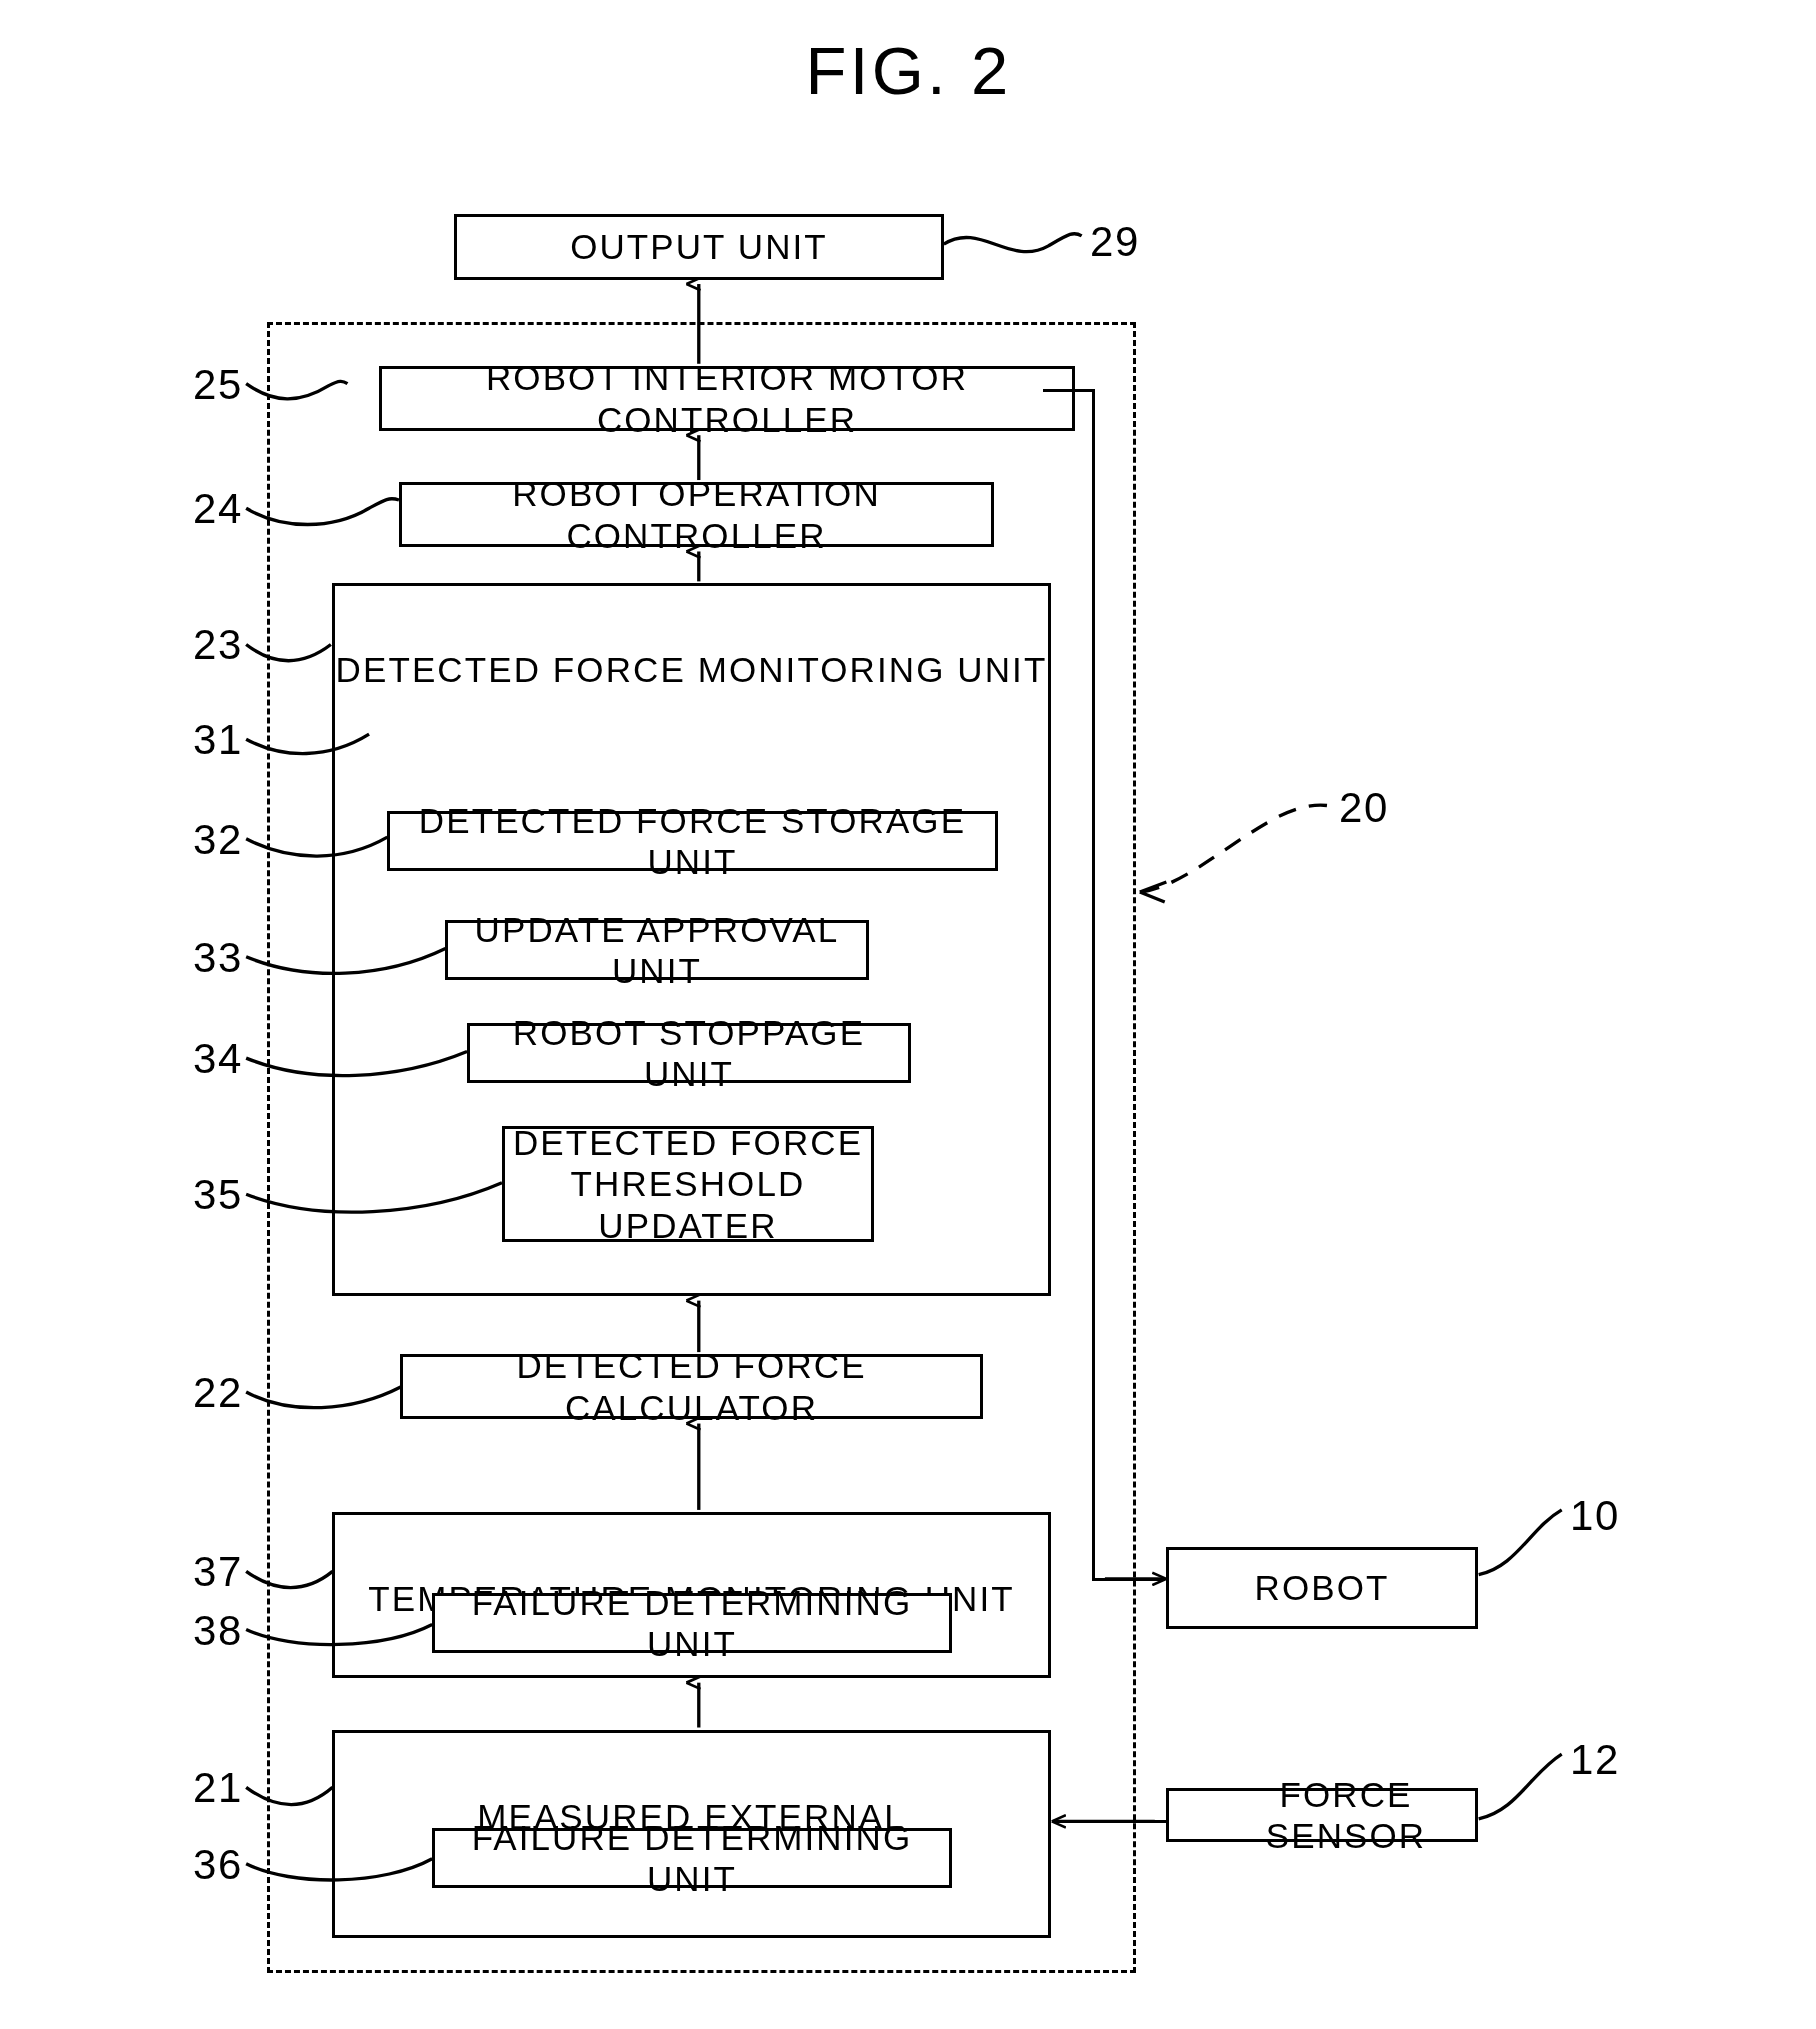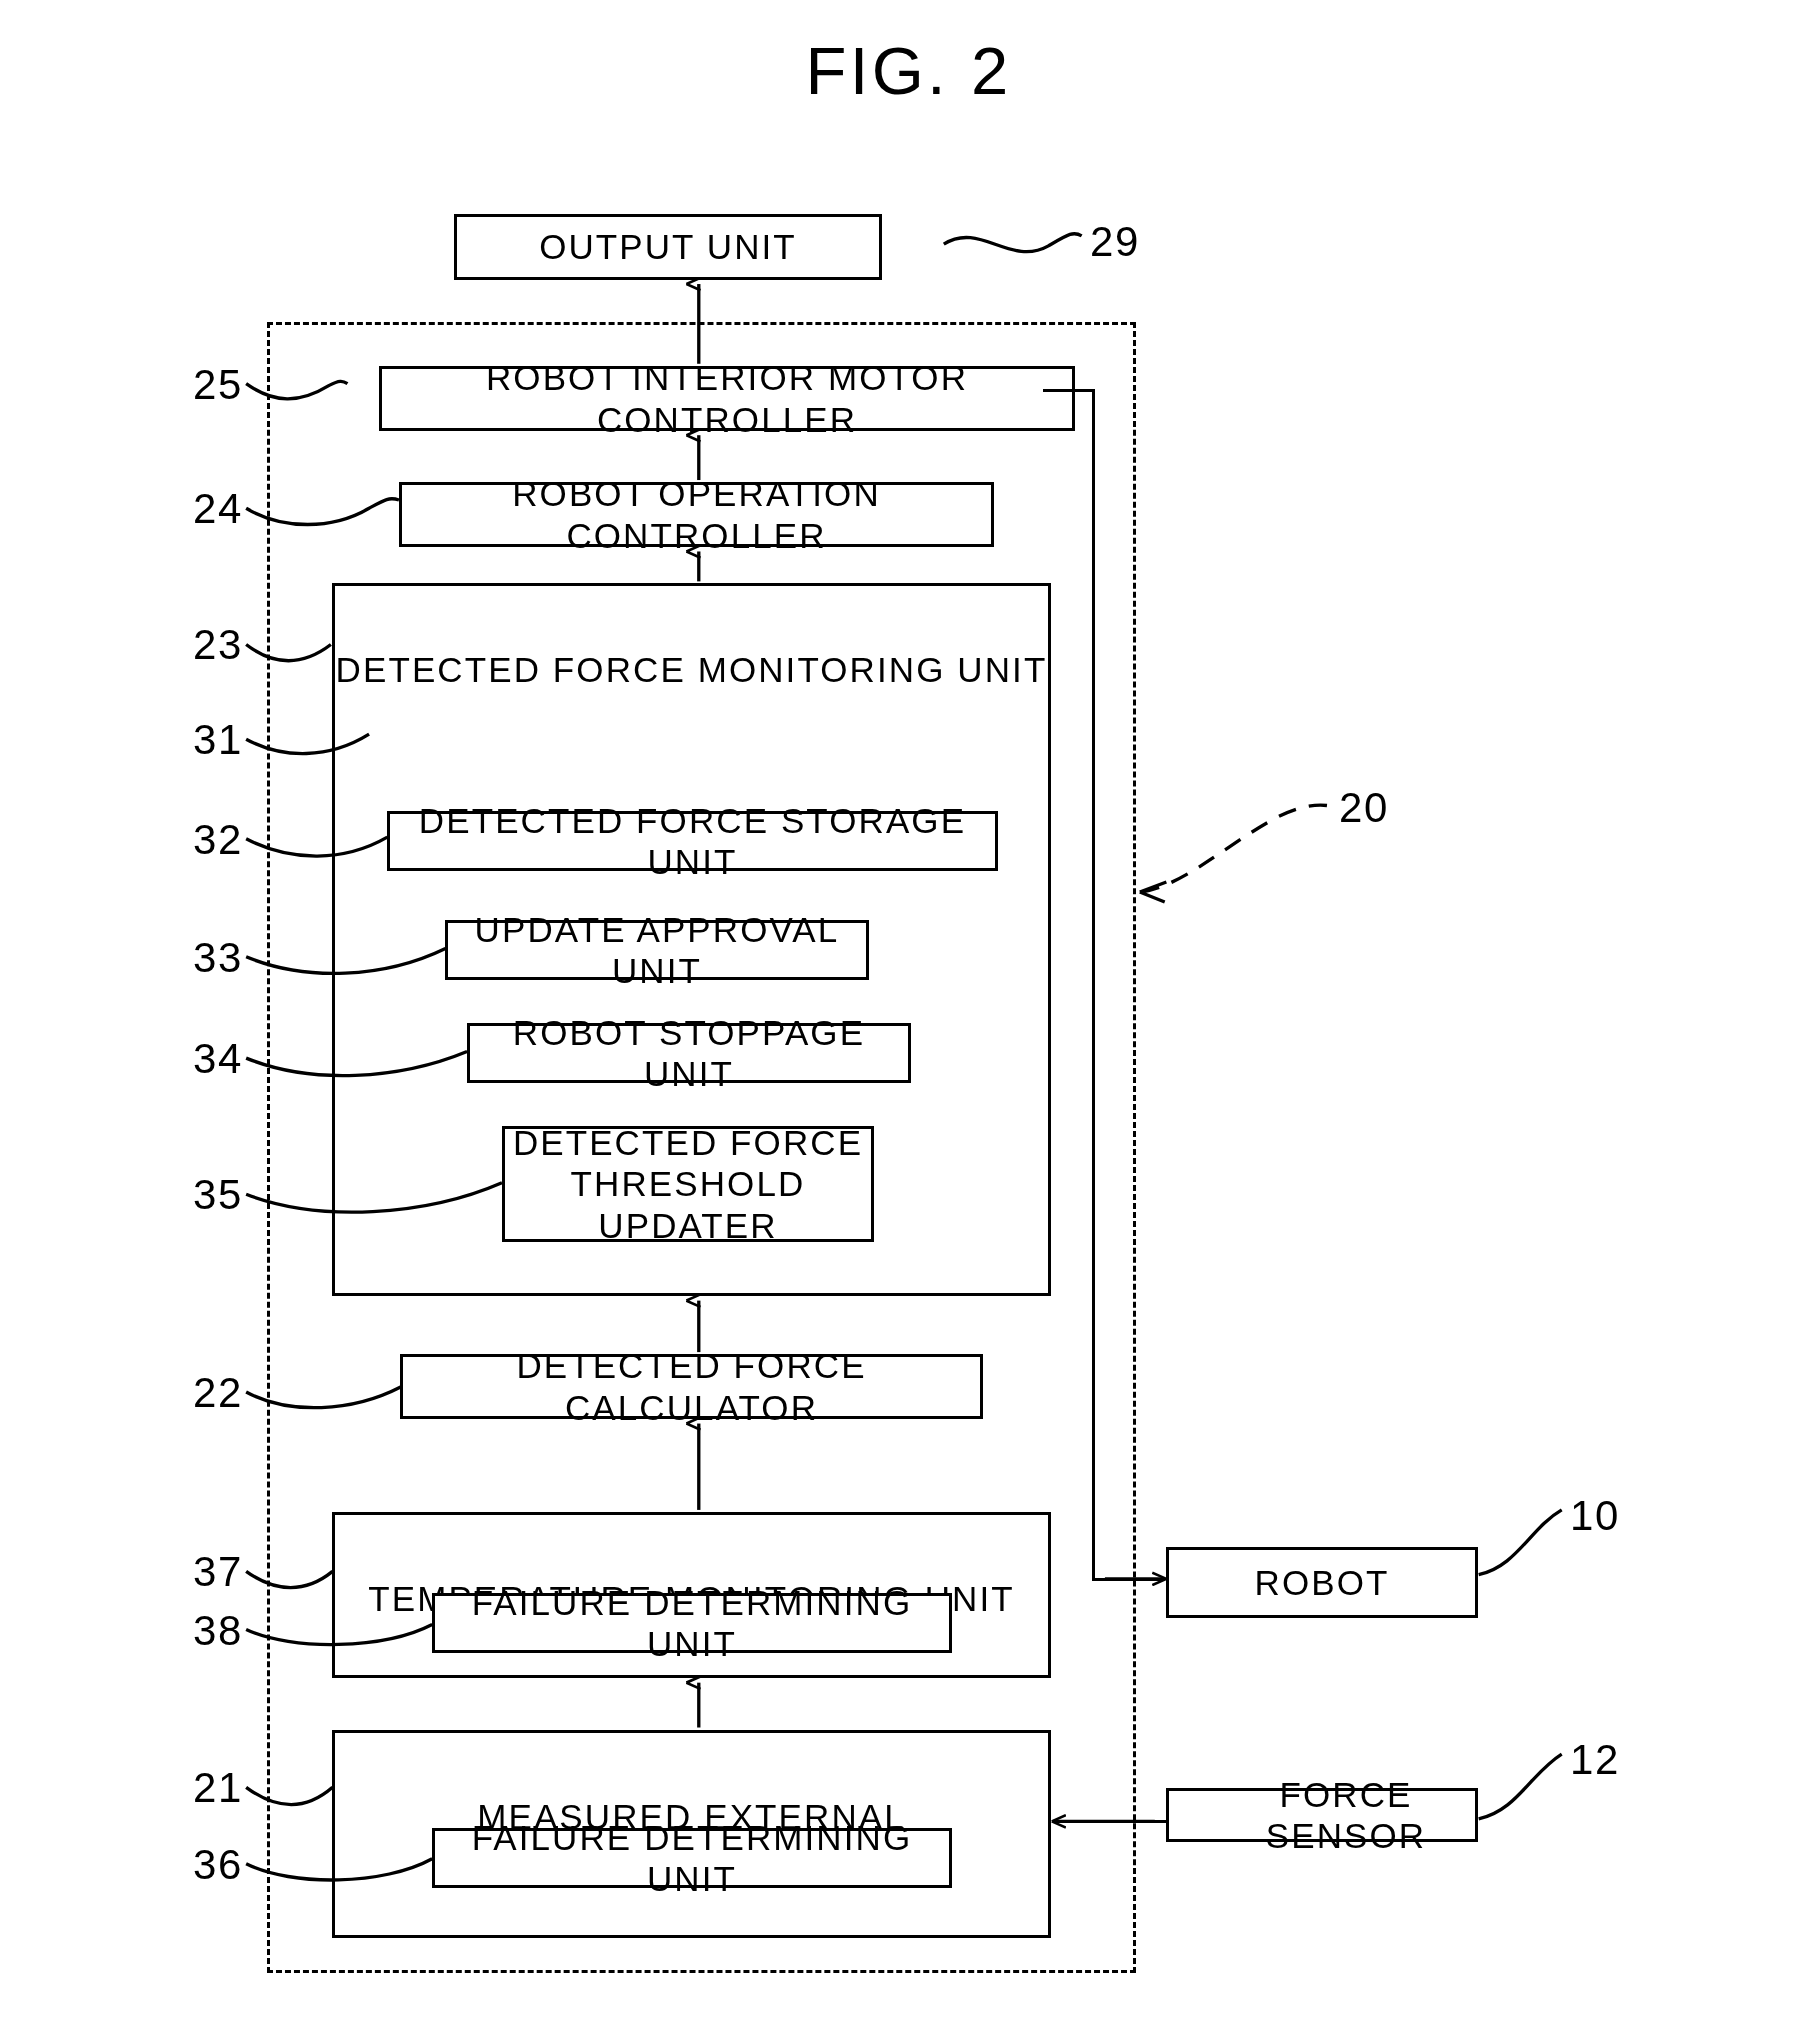--- a/index.html
+++ b/index.html
@@ -94,21 +94,21 @@
 </style>
 </head>
 <body>
 
 <div id="figure">
 
   <div class="fig-title">FIG. 2</div>
 
   <div class="dashed-boundary" style="left:267px; top:322px; width:869px; height:1651px;"></div>
 
-  <div class="box" style="left:454px; top:214px; width:428px; height:66px;">OUTPUT UNIT</div>
+  <div class="box" style="left:454px; top:214px; width:490px; height:66px;">OUTPUT UNIT</div>
 
   <div class="box" style="left:347px; top:366px; width:696px; height:65px;margin-left:32px;">ROBOT INTERIOR MOTOR CONTROLLER</div>
 
   <div class="box" style="left:399px; top:482px; width:595px; height:65px;">ROBOT OPERATION CONTROLLER</div>
 
   <div class="box container" style="left:332px; top:583px; width:719px; height:713px;">
     <div class="ctitle">DETECTED FORCE MONITORING UNIT</div>
   </div>
 
 
@@ -129,21 +129,21 @@
 
   <div class="box" style="left:432px; top:1593px; width:520px; height:60px;">FAILURE DETERMINING UNIT</div>
 
   <div class="box container" style="left:332px; top:1730px; width:719px; height:208px;">
     <div class="ctitle">MEASURED EXTERNAL
 FORCE MONITORING UNIT</div>
   </div>
 
   <div class="box" style="left:432px; top:1828px; width:520px; height:60px;">FAILURE DETERMINING UNIT</div>
 
-  <div class="box" style="left:1166px; top:1547px; width:312px; height:71px;">ROBOT</div>
+  <div class="box" style="left:1166px; top:1547px; width:312px; height:82px;">ROBOT</div>
 
   <div class="box" style="left:1166px; top:1788px; width:312px; height:54px;padding-left:48px;">FORCE SENSOR</div>
 
   <div class="ln h" style="left:1043px; top:389px; width:52px;"></div>
   <div class="ln v" style="left:1092px; top:389px; height:1190px;"></div>
   <div class="ln h" style="left:1092px; top:1578px; width:71px;"></div>
 
   <div class="ln h" style="left:1055px; top:1820px; width:113px;"></div>
 
   <svg id="overlay" viewBox="0 0 2187 2443">

